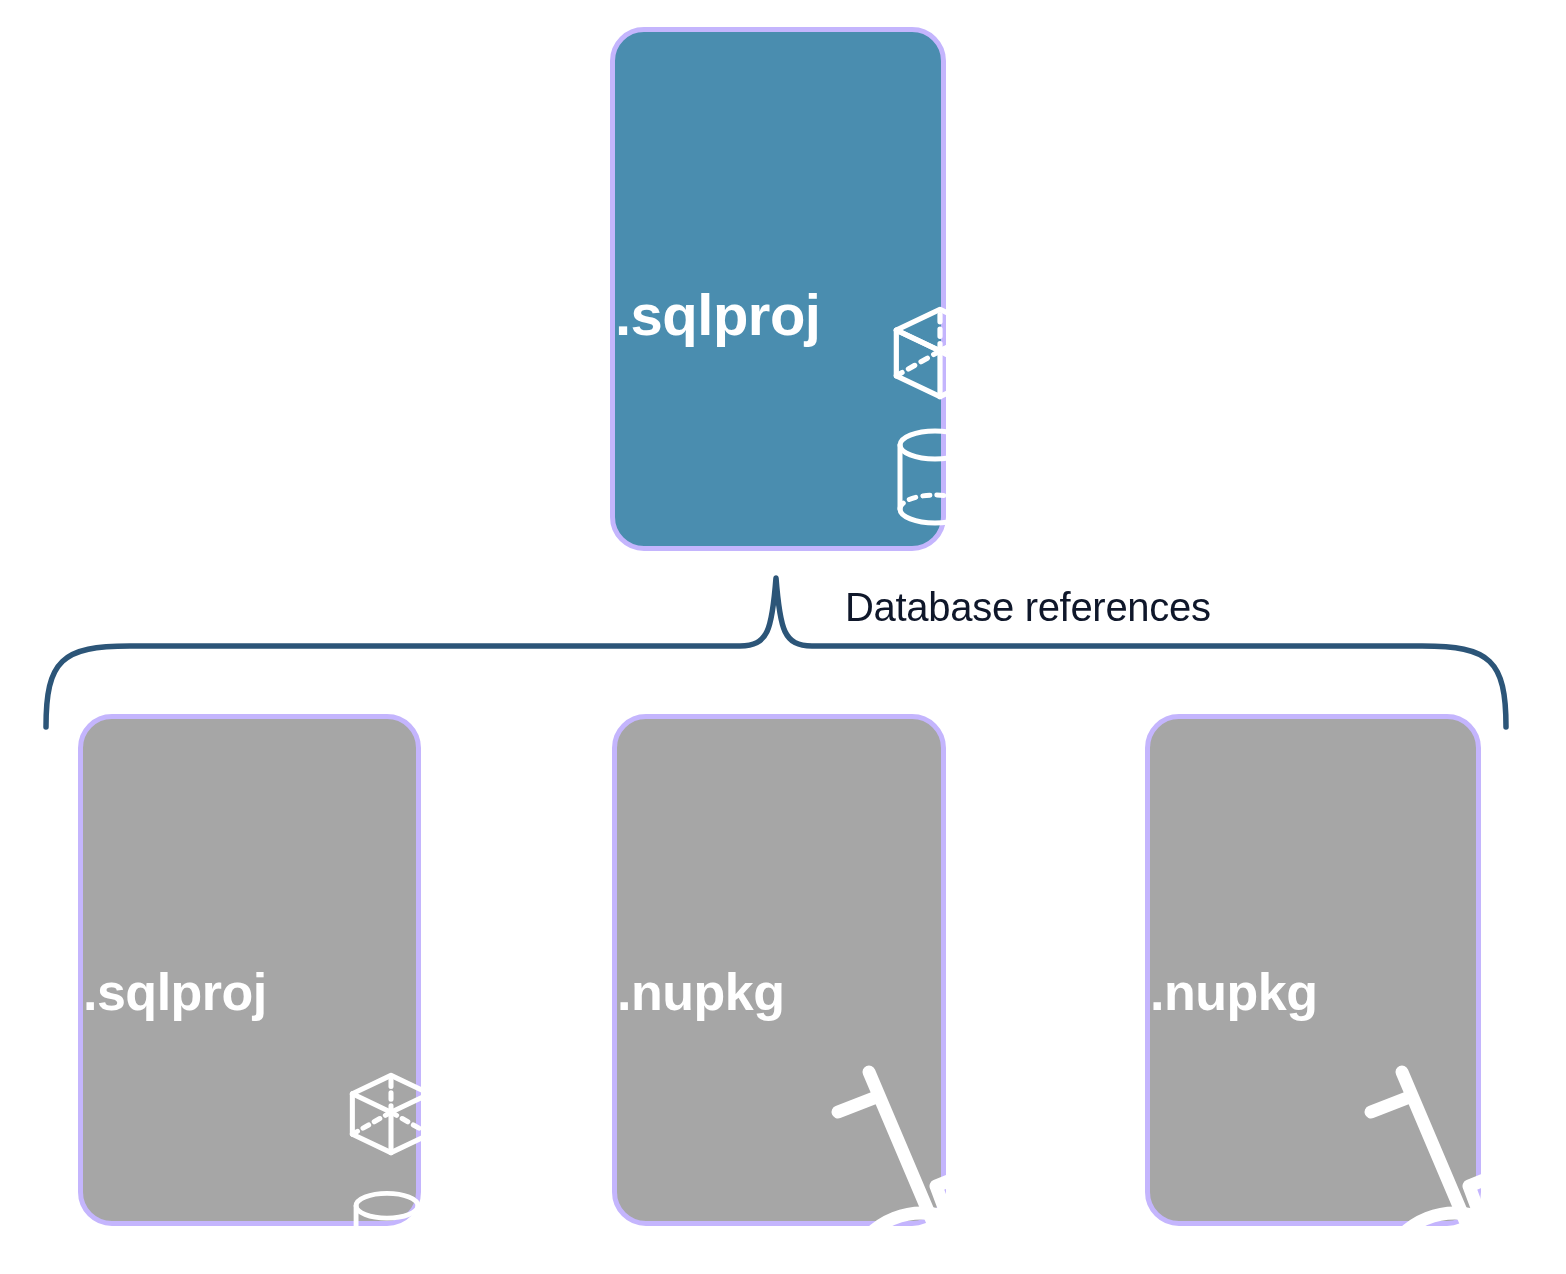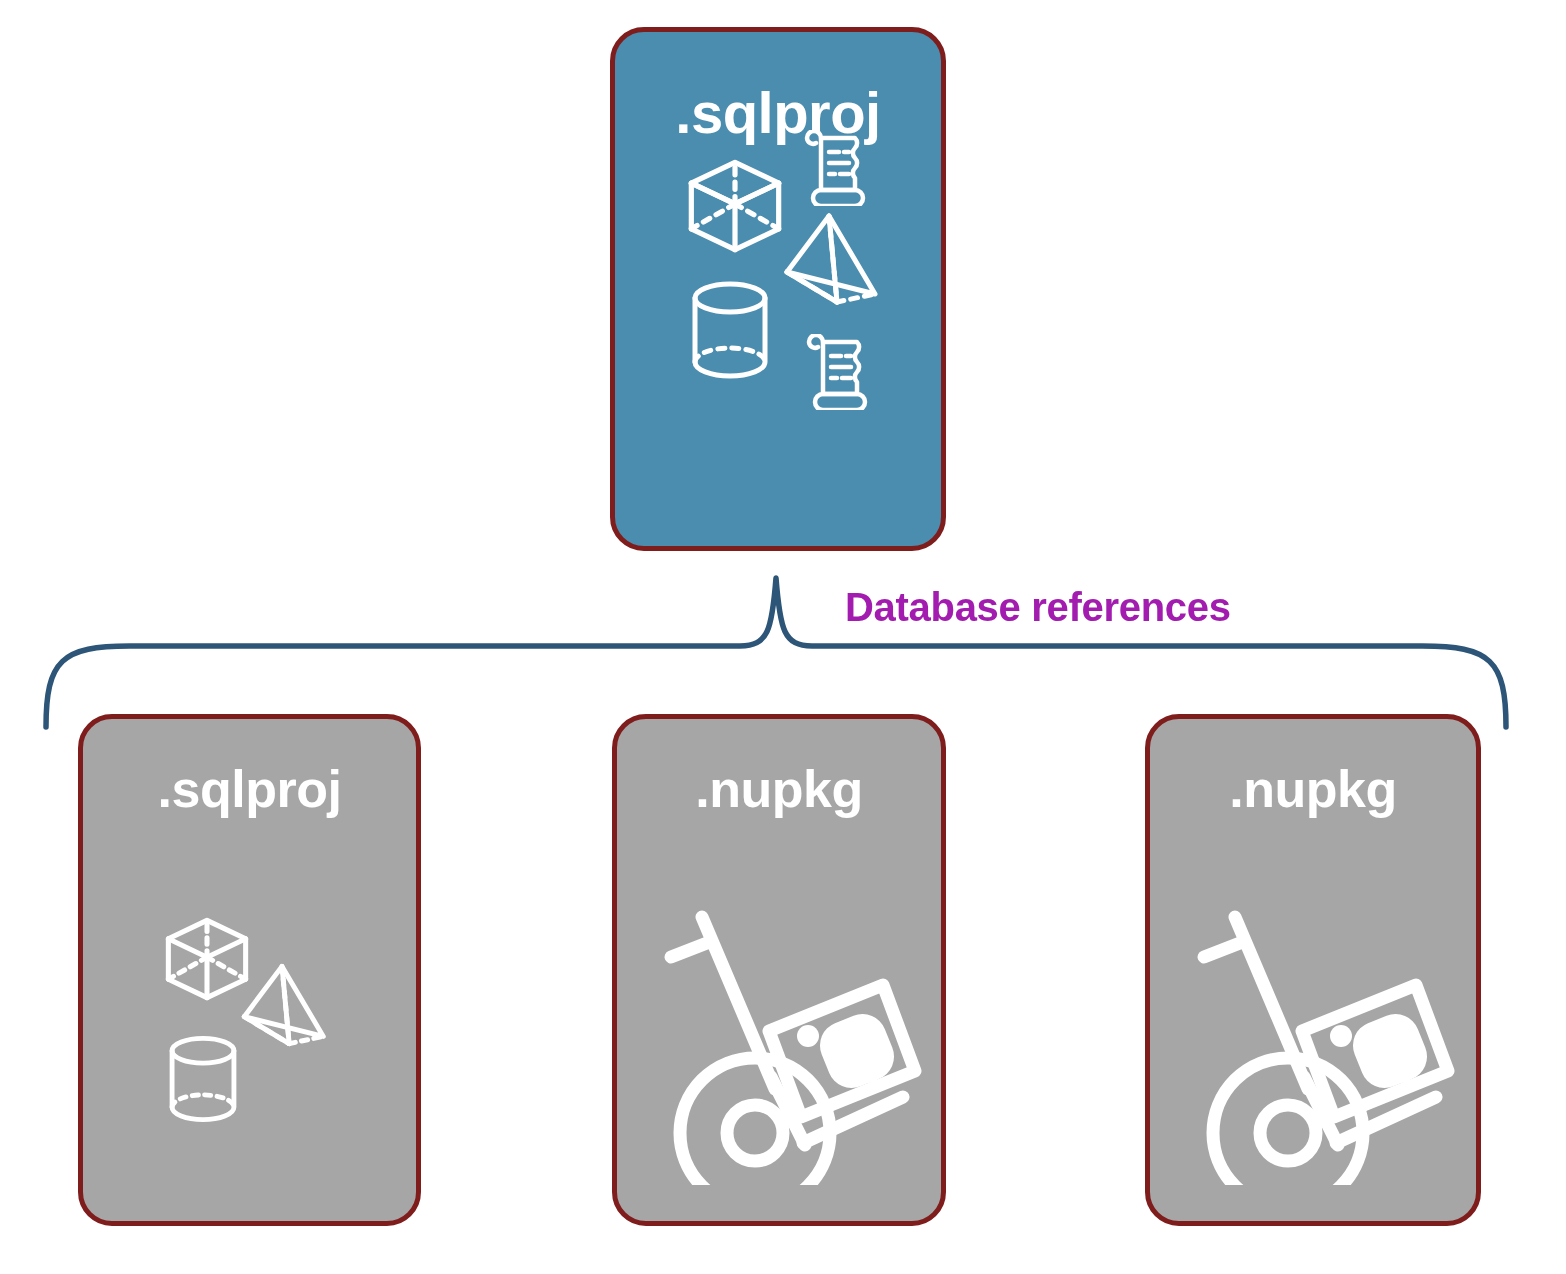--- a/index.html
+++ b/index.html
@@ -16,24 +16,24 @@
   }
   #diagram-root {
     position: absolute;
     left: 0; top: 0;
     width: 1566px;
     height: 1274px;
   }
   .node-box {
     position: absolute;
     box-sizing: border-box;
-    border: 5px solid #7f1d1d;
+    border: 5px solid #c4b5fd;
     border-radius: 34px;
     display: flex;
-    flex-direction: column;
+    flex-direction: row;
     align-items: center;
   }
   .node-box.blue { background: #4A8DAF; }
   .node-box.gray { background: #A6A6A6; }
 
   .node-title {
     color: #ffffff;
     font-weight: bold;
     letter-spacing: -0.5px;
     line-height: 1;
@@ -75,22 +75,22 @@
     position: absolute;
     left: 0; top: 0;
     width: 1566px; height: 1274px;
     pointer-events: none;
   }
   #bracket-label {
     position: absolute;
     left: 845px;
     top: 585px;
     font-size: 40px;
-    font-weight: bold;
-    color: #a21caf;
+    font-weight: normal;
+    color: #0f172a;
     letter-spacing: -0.3px;
     white-space: nowrap;
     user-select: none;
   }
 </style>
 </head>
 <body>
 
 <div id="diagram-root">
 

